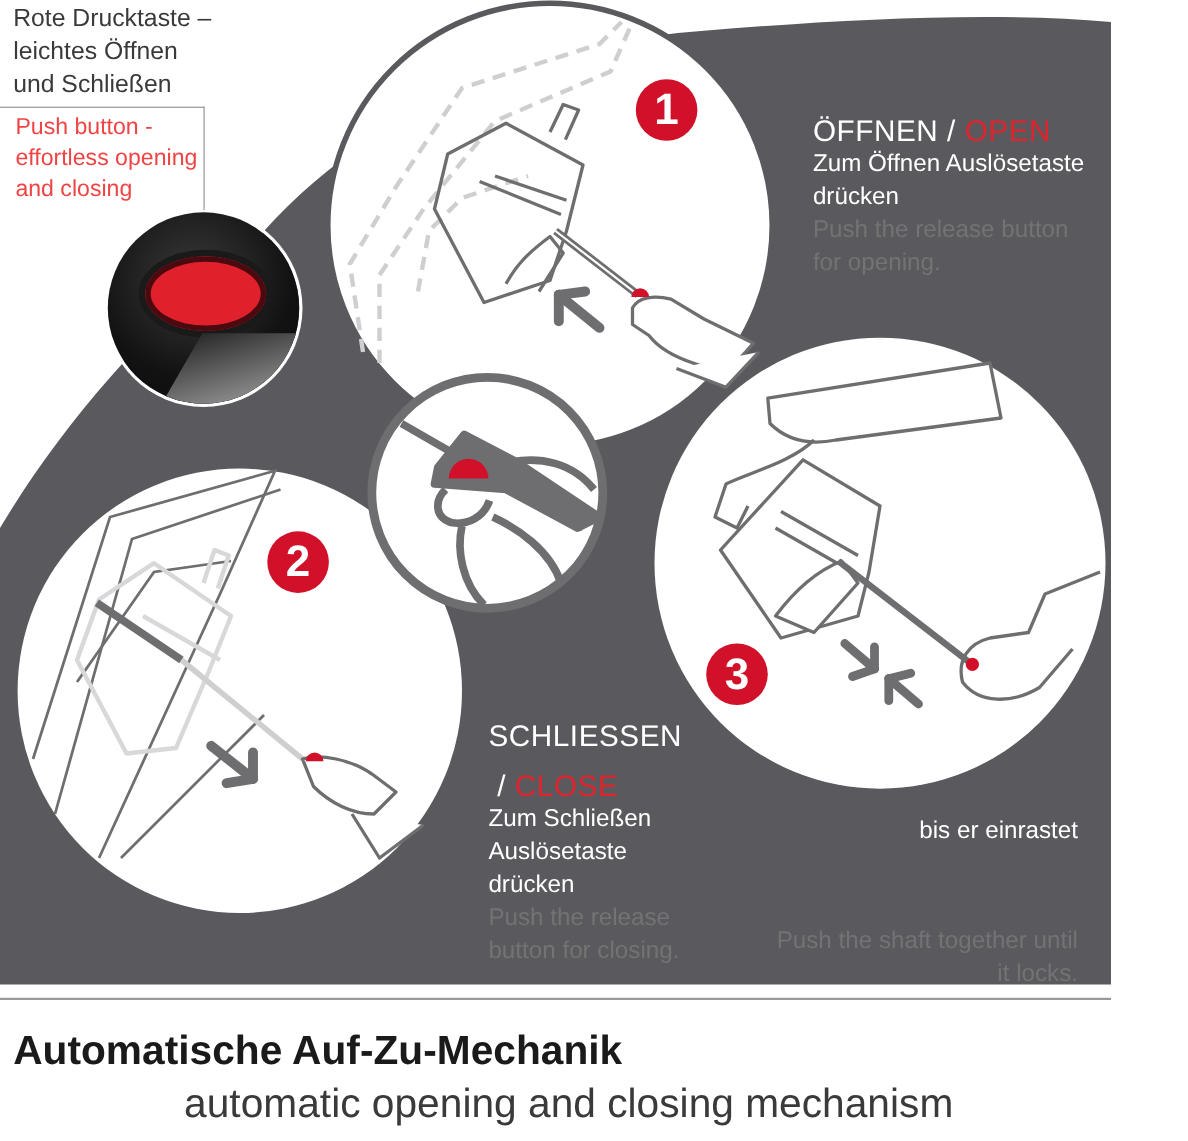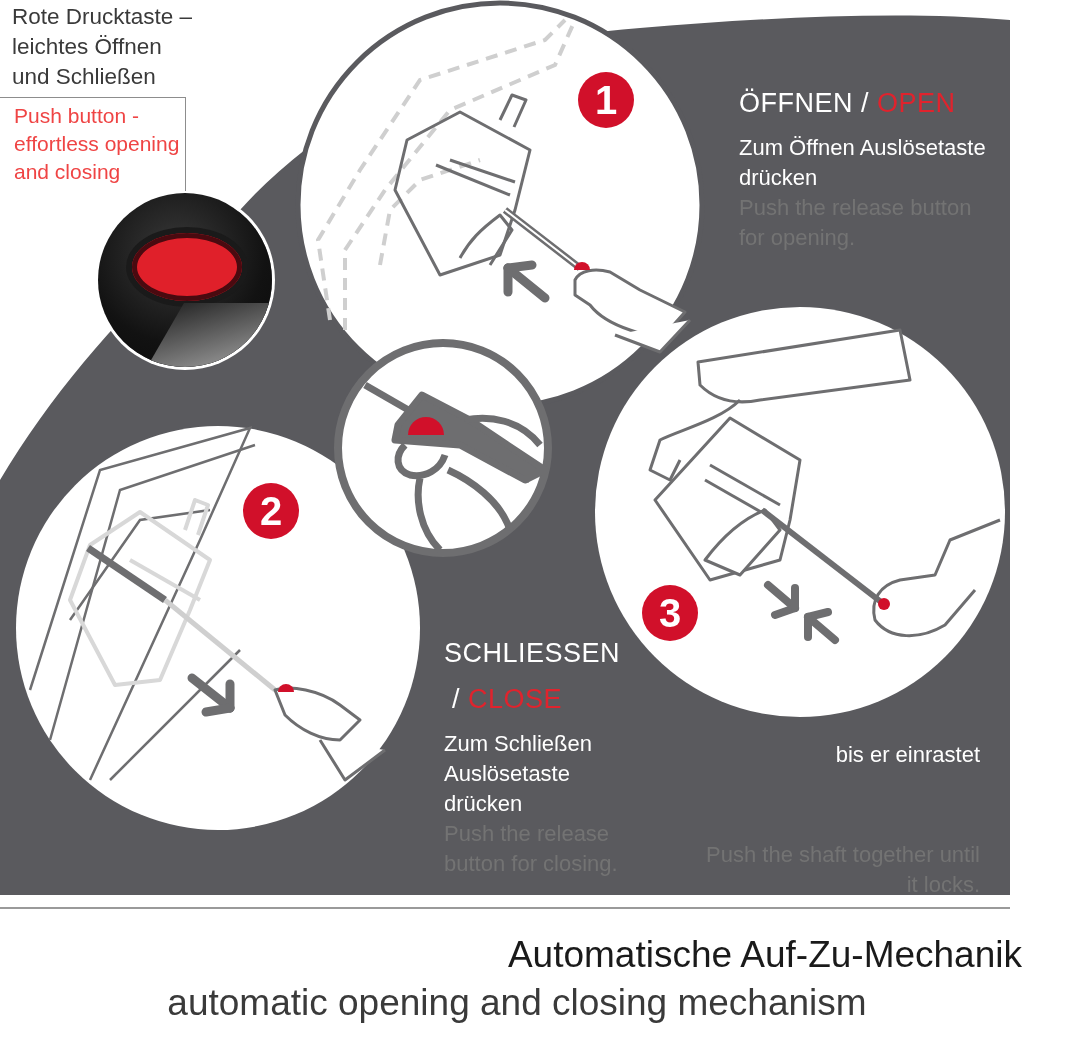--- a/index.html
+++ b/index.html
@@ -3,26 +3,26 @@
 <meta charset="utf-8">
 <style>
   html, body { margin:0; padding:0; background:#ffffff; }
   body { width:1080px; height:1037px; position:relative; overflow:hidden; font-family:"Liberation Sans", sans-serif; }
   .abs { position:absolute; }
   #bg-svg { position:absolute; left:0; top:0; width:1080px; height:1037px; }
   .txt { position:absolute; font-family:"Liberation Sans", sans-serif; line-height:1.15;padding-left:12px; }
   .side-de { left:0; top:2px; font-size:22.5px; color:#3a3a3a; line-height:30px; font-weight:300; }
   .side-en { left:2px; top:102px; font-size:21px; color:#ef4444; line-height:28px; }
   .side-box { position:absolute; left:0; top:97px; width:185px; height:93px; border-top:1px solid #8d8d8d; border-right:1px solid #8d8d8d; }
-  .heading { font-size:27px; color:#ffffff; letter-spacing:0.5px; }
+  .heading { font-size:27px; color:#ffffff; letter-spacing:0.5px;margin-top:16px; }
   .heading .red { color:#e0232d; }
   .body-de { font-size:22px; color:#ffffff; line-height:30px; }
   .body-en { font-size:22px; color:#737373; line-height:30px; }
   .right-align { text-align:right; }
-  .footer-de { left:0; width:1010px; top:934px; text-align:right; font-size:37px; color:#1a1a1a; }
+  .footer-de { left:0; width:1010px; top:934px; text-align:left; font-size:37px; color:#1a1a1a;font-weight:bold; }
   .footer-en { left:0; width:1010px; top:982px; text-align:center; font-size:37px; color:#3a3a3a; }
   .badge { position:absolute; width:56px; height:56px; border-radius:50%; background:#d1102a; color:#fff; font-weight:bold; font-size:40px; line-height:56px; text-align:center; font-family:"Liberation Sans", sans-serif; }
   .detail-photo { position:absolute; left:98px; top:193px; width:174px; height:174px; border-radius:50%; overflow:hidden; background:radial-gradient(circle at 45% 35%, #3a3a3a 0%, #121212 60%, #0a0a0a 100%); box-shadow:0 0 0 3px #ffffff; }
 </style>
 </head>
 <body>
 
 <svg id="bg-svg" viewBox="0 0 1080 1037" xmlns="http://www.w3.org/2000/svg">
 
   <path d="M 240 210 C 330 110, 470 40, 640 28 C 760 18, 900 10, 1010 20 L 1010 895 L 0 895 L 0 480 C 60 380, 140 290, 240 210 Z" fill="#5a5a5e"></path>

